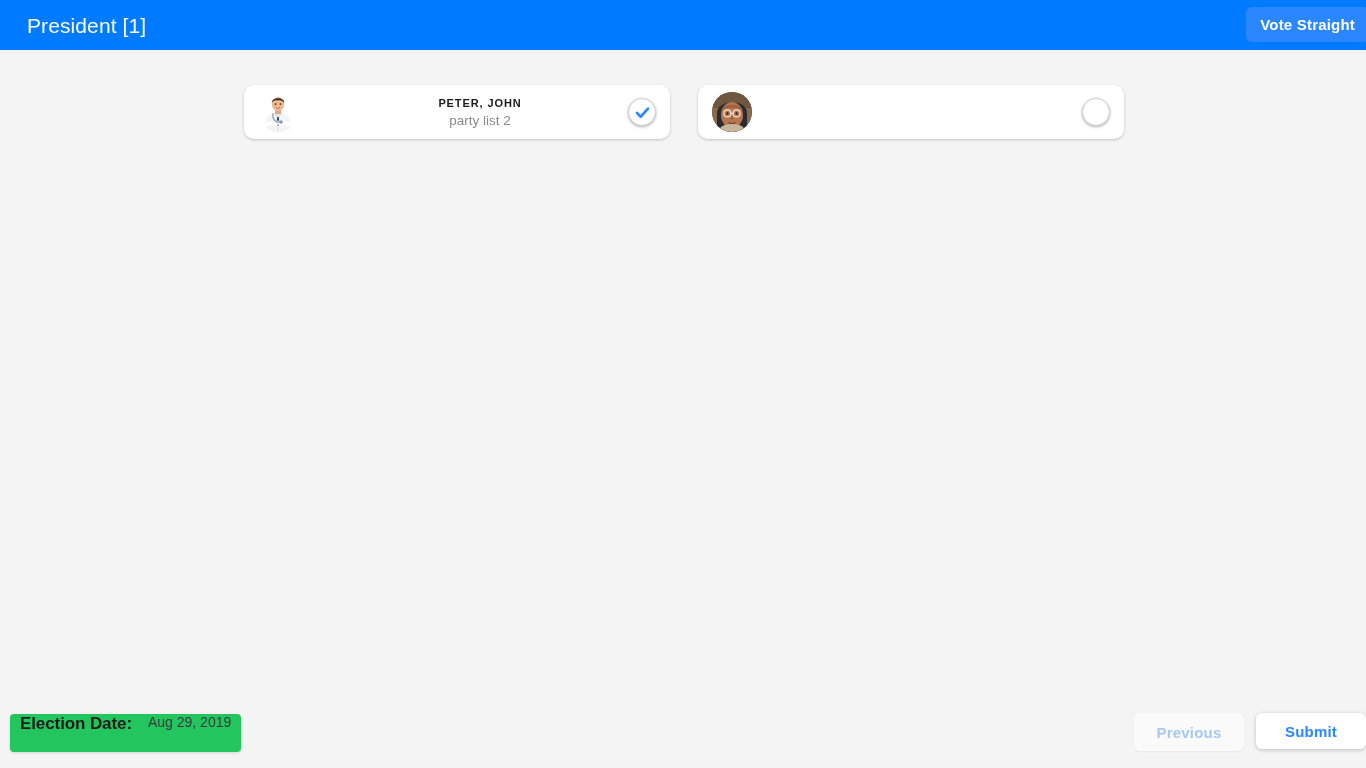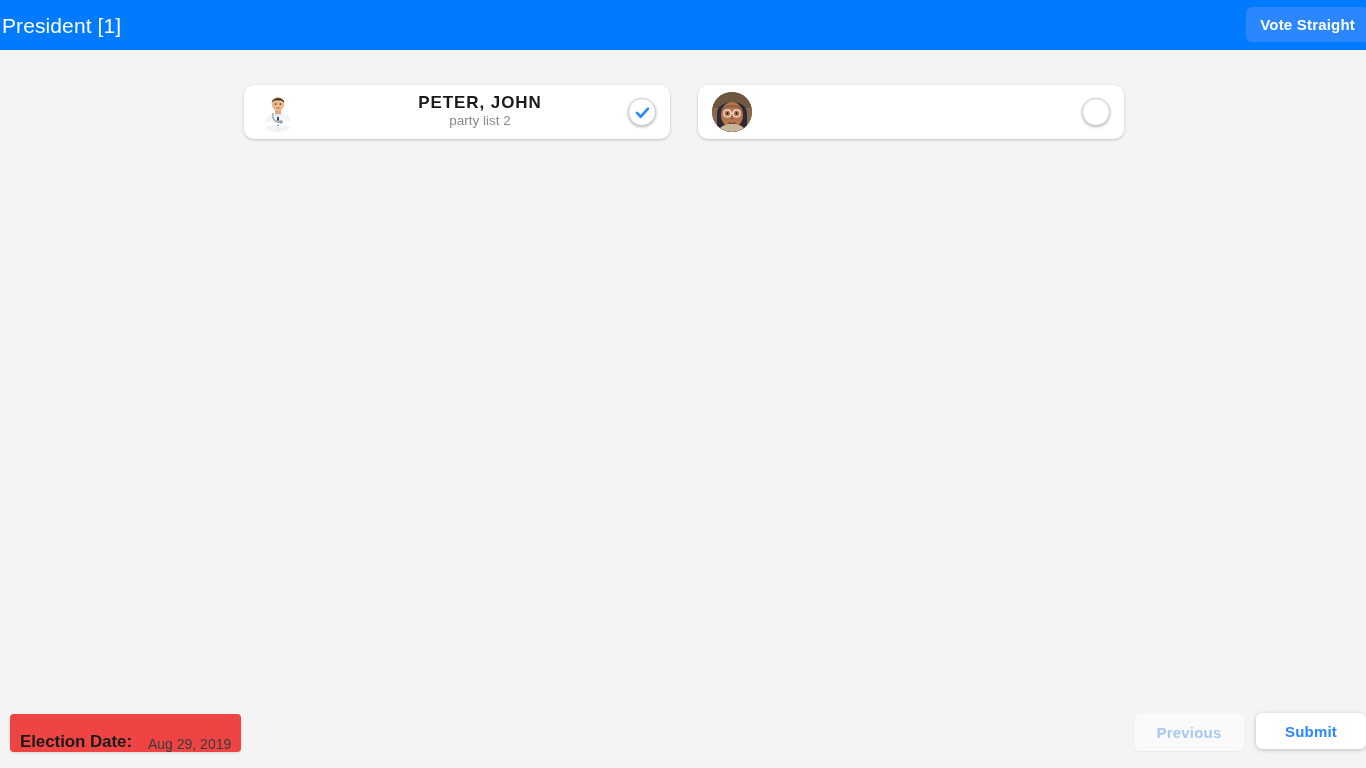--- a/index.html
+++ b/index.html
@@ -19,20 +19,21 @@
   
   .header {
     position: absolute;
     top: 0; left: 0;
     width: 1366px;
     height: 50px;
     background: #007bff;
     display: flex;
     align-items: center;
     justify-content: space-between;
+    padding-left: 25px;
   }
 
   .header-title {
     color: #ffffff;
     font-size: 21px;
     font-weight: 400;
     line-height: 1;
     padding-left: 2px;
     letter-spacing: 0.1px;
   }
@@ -93,21 +94,21 @@
   .avatar svg { display: block; width: 100%; height: 100%; }
 
   .card-text {
     flex: 1 1 auto;
     text-align: center;
     padding-right: 14px;
     padding-left: 6px;
   }
 
   .cand-name {
-    font-size: 17px;
+    font-size: 11px;
     font-weight: bold;
     color: #1a1a1a;
     letter-spacing: 0.9px;
     line-height: 16px;
   }
 
   .cand-party {
     font-size: 13.5px;
     color: #8a8a8a;
     line-height: 18px;
@@ -131,25 +132,25 @@
   }
 
   .choice-circle svg { width: 17px; height: 17px; display: block; }
 
   
   .election-date {
     position: absolute;
     left: 10px;
     top: 714px;
     height: 38px;
-    background: #ef4444;
+    background: #22c55e;
     border-radius: 4px;
     box-shadow: 0 1px 3px rgba(0,0,0,0.12);
     display: flex;
-    align-items: flex-end;
+    align-items: flex-start;
     padding: 0 10px;
     white-space: nowrap;
   }
 
   .election-date-label {
     font-size: 17px;
     font-weight: bold;
     color: #1a1a1a;
     letter-spacing: -0.1px;
   }

